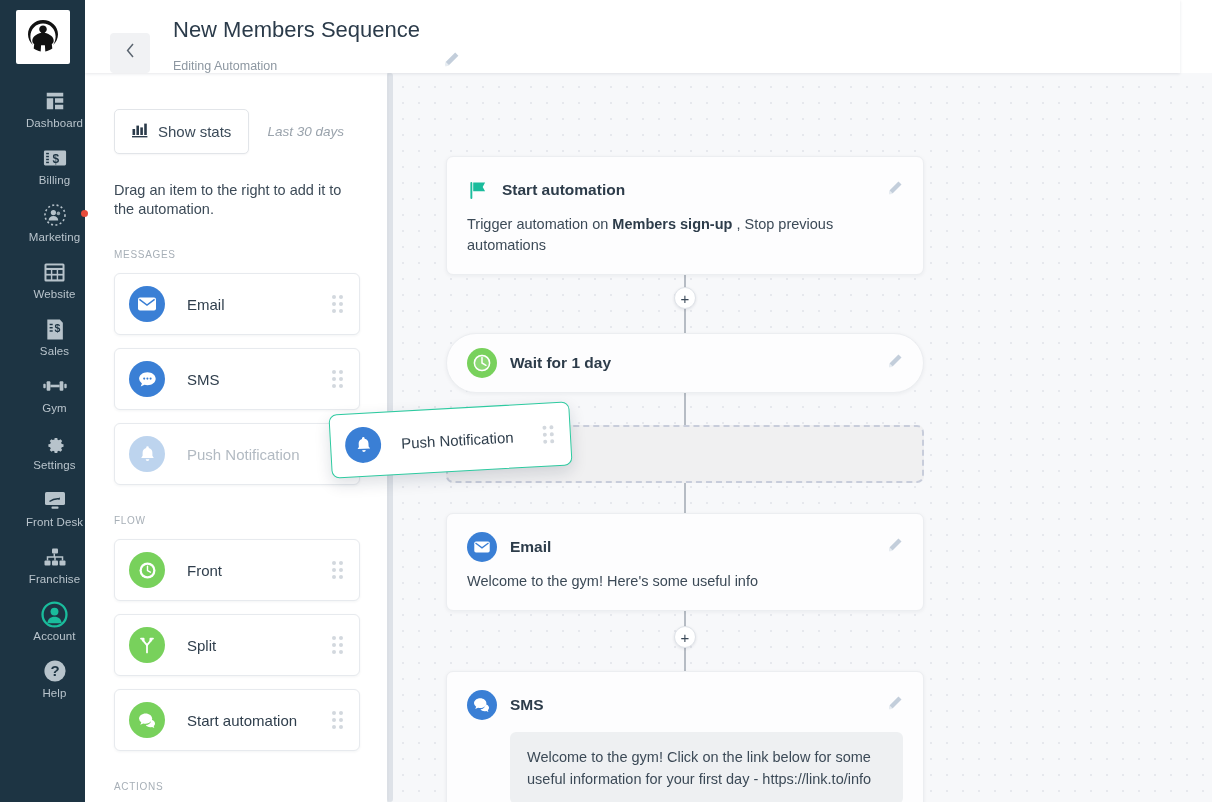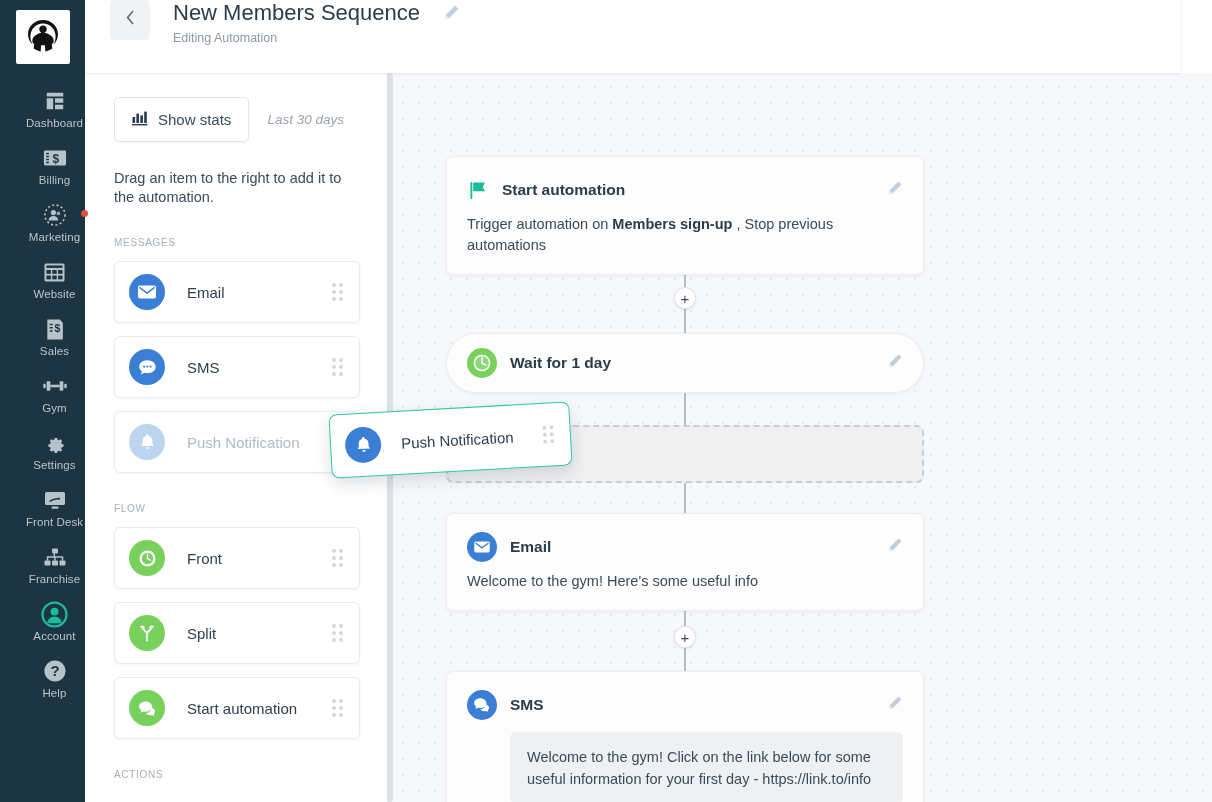--- a/index.html
+++ b/index.html
@@ -45,44 +45,44 @@
   .nav-dot {
     position: absolute; right: 9px; top: 11px;
     width: 7px; height: 7px; border-radius: 50%; background: #e74c3c;
   }
 
   
   .header {
     position: absolute; left: 85px; top: 0;
     width: 1095px; height: 73px;
     background: #ffffff;
-    display: flex; align-items: flex-start;
+    display: flex; align-items: flex-end;
     box-shadow: 0 1px 3px rgba(16,30,54,.10);
     z-index: 30;
   }
   .back-btn {
     width: 40px; height: 40px; margin-left: 25px;
     background: #f1f2f4; border-radius: 4px;
     display: flex; align-items: center; justify-content: center;
     cursor: pointer; color: #5b6570; font-size: 17px;
   }
   .header-titles { margin-left: 23px; }
   .header-title { font-size: 22px; color: #2b3b4a; font-weight: 400; line-height: 26px; }
-  .header-sub { font-size: 12.5px; color: #8d97a1; margin-top: 5px; }
+  .header-sub { font-size: 12.5px; color: #8d97a1; margin-top: 16px; }
   .header-pencil { margin-left: 22px; margin-top: 4px; cursor: pointer; }
 
   
   .left-panel {
     position: absolute; left: 85px; top: 73px;
     width: 304px; height: 729px;
     background: #ffffff;
     overflow: hidden;
     z-index: 20;
   }
-  .panel-inner { padding: 24px 29px 0 29px; }
+  .panel-inner { padding: 36px 29px 0 29px; }
   .stats-row { display: flex; align-items: center; }
   .show-stats-btn {
     display: inline-flex; align-items: center; gap: 9px;
     height: 45px; padding: 0 17px;
     border: 1px solid #e2e5e9; border-radius: 5px;
     background: #fff; cursor: pointer;
     box-shadow: 0 1px 2px rgba(16,30,54,.04);
   }
   .show-stats-label { font-size: 15px; color: #3b4a58; }
   .stats-range { font-size: 13.5px; color: #9aa3ac; margin-left: 18px; font-style: italic; }

